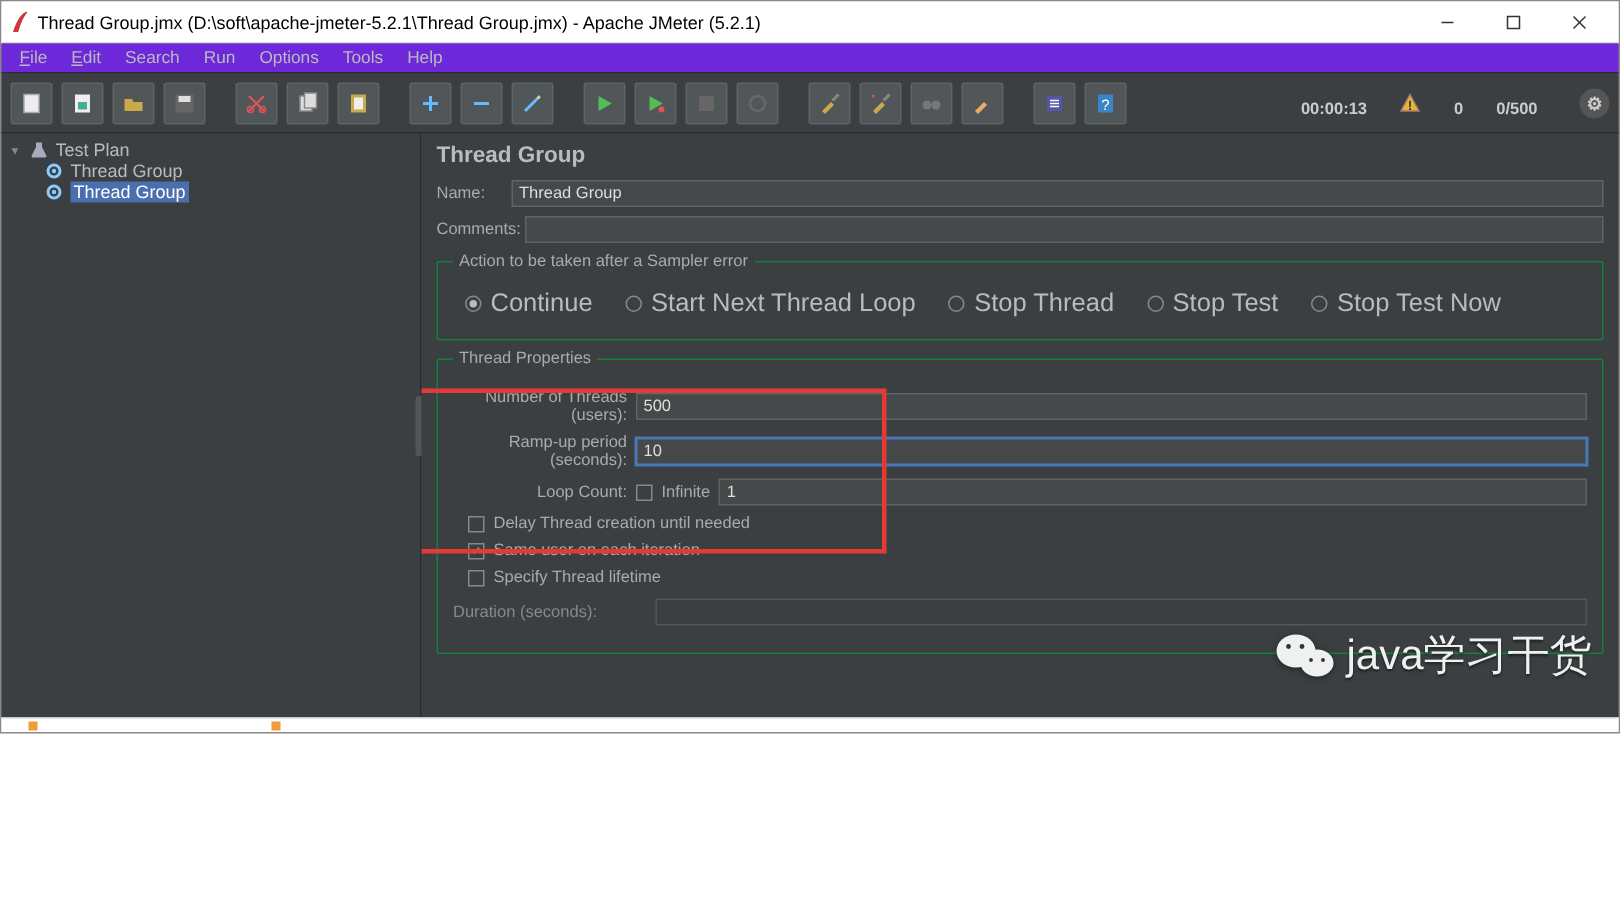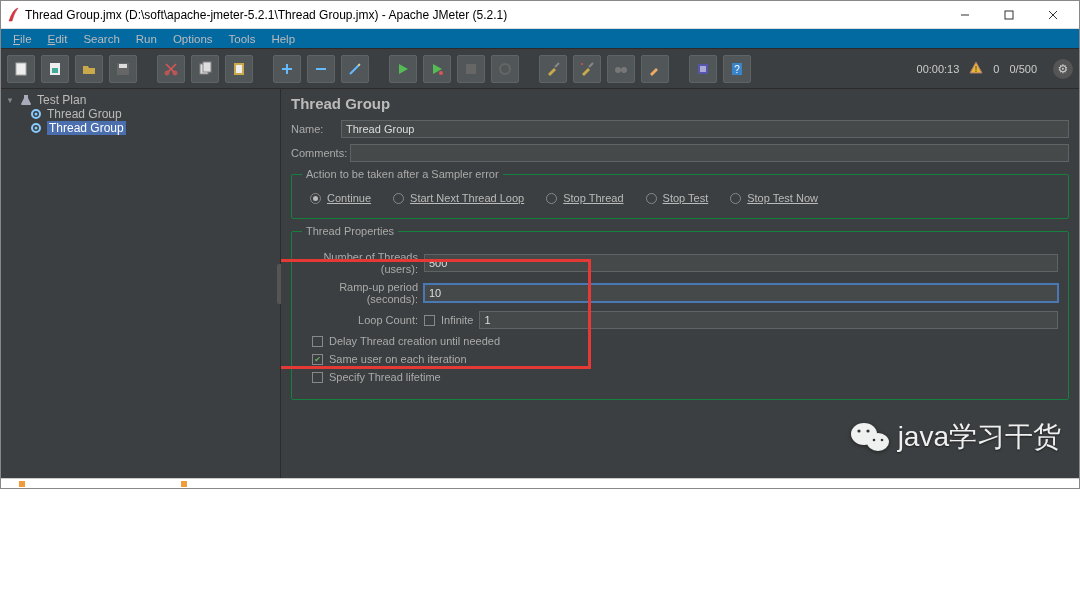--- a/index.html
+++ b/index.html
@@ -9,30 +9,30 @@
   
   .titlebar { height: 28px; background: #fff; display: flex; align-items: center; padding: 0 4px 0 6px; border-bottom: 1px solid #ddd; }
   .titlebar .feather { width:12px; height:16px; margin-right:6px; }
   .titlebar-text { font-size: 12px; color: #000; flex: 1; white-space: nowrap; overflow:hidden; }
   .win-controls { display: flex; }
   .win-btn { width: 44px; height: 26px; display:flex; align-items:center; justify-content:center; color:#333; font-size:10px; }
 
   
   .app { flex:1; display:flex; flex-direction:column; background:#3c3f41; color:#bbb; min-height:0; }
 
-  .menubar { height: 20px; background:#0369a1; border-bottom:1px solid #2b2b2b; display:flex; align-items:center; padding:4px 4px; font-size:11.5px; color:#bbb; gap:0; }
+  .menubar { height: 20px; background:#6d28d9; border-bottom:1px solid #2b2b2b; display:flex; align-items:center; padding:4px 4px; font-size:11.5px; color:#bbb; gap:0; }
   .menubar .mitem { padding: 2px 8px; cursor:default; }
   .menubar .mitem u { text-decoration: underline; }
 
   .toolbar { height: 40px; background:#3c3f41; border-bottom:1px solid #2b2b2b; display:flex; align-items:center; padding:4px 6px; gap:6px; }
   .tbtn { width:28px; height:28px; background:#515658; border:1px solid #5e6366; border-radius:2px; display:flex; align-items:center; justify-content:center; }
   .tbtn svg { width:16px; height:16px; }
   .tgap { width:8px; }
   .toolbar .spacer { flex:1; }
-  .toolbar .status { font-size:11px; color:#ccc; display:flex; align-items:center; gap:10px; }
+  .toolbar .status { font-size:11px; color:#ccc; display:flex; align-items:flex-end; gap:22px;font-weight:bold; }
   .warn-tri { display:inline-block; }
   .gear { width:20px; height:20px; border-radius:50%; background:#555; display:inline-flex; align-items:center; justify-content:center; color:#ccc; font-size:12px; margin-left:6px;}
 
   
   .body { flex:1; display:flex; min-height:0; }
   .tree { width:280px; background:#3c3f41; border-right:1px solid #2b2b2b; padding:4px 0; font-size:12px; color:#bbb; position:relative; }
   .tree-row { display:flex; align-items:center; height:14px; padding:0 4px; gap:4px; white-space:nowrap; }
   .tree-row .caret { width:10px; text-align:center; color:#888; font-size:9px; }
   .tree-row .icon { width:14px; height:14px; display:inline-flex; align-items:center; justify-content:center; }
   .tree-row.selected .label { background:#4b6eaf; color:#fff; padding:0 2px; }
@@ -43,21 +43,21 @@
   .panel { flex:1; background:#3c3f41; padding:6px 10px 10px 10px; overflow:hidden; position:relative; }
   .panel h1 { font-size:15px; font-weight:bold; color:#bbb; margin-bottom:8px; }
   .form-row { display:flex; align-items:center; margin-bottom:6px; }
   .form-row .lbl { width:50px; font-size:11px; color:#aaa; text-align:left; }
   .form-row.comments .lbl { width:59px; }
   .txt { flex:1; height:18px; background:#45494a; border:1px solid #5e6366; color:#ddd; font-size:11px; padding:1px 4px; }
   .txt.wide { }
 
   fieldset { border:1px solid #15803d; border-radius:2px; padding:8px 10px 10px 10px; margin-bottom:6px; }
   fieldset legend { font-size:11px; color:#aaa; padding:0 4px; }
-  .radios { display:flex; align-items:center; gap:22px; padding:4px 8px; font-size:11px; color:#bbb;text-decoration:underline; }
+  .radios { display:flex; align-items:center; gap:22px; padding:4px 8px; font-size:17px; color:#bbb; }
   .radio, .check { display:flex; align-items:center; gap:6px; }
   .rcircle { width:11px; height:11px; border-radius:50%; border:1px solid #888; display:inline-flex; align-items:center; justify-content:center; background:#3c3f41;}
   .rcircle.sel::after { content:""; width:5px; height:5px; border-radius:50%; background:#bbb; }
   .cbox { width:11px; height:11px; border:1px solid #888; background:#3c3f41; display:inline-flex; align-items:center; justify-content:center; font-size:8px; color:#6fae5e;}
   .cbox.checked::after { content:"✔"; }
 
   .tp-row { display:flex; align-items:center; margin:6px 0; font-size:11px; color:#aaa; }
   .tp-row .tplbl { width:122px; text-align:right; padding-right:6px; }
   .tp-row .tpinput { flex:1; height:18px; background:#45494a; border:1px solid #5e6366; color:#ddd; font-size:11px; padding:1px 4px; }
   .tp-row .tpinput.focused { border:1px solid #4a78b5; box-shadow: 0 0 0 1px #4a78b5; }
@@ -363,20 +363,24 @@
                 <span>Same user on each iteration</span>
               </label>
             </div>
           <div class="ckline">
               <label class="check">
                 <span class="cbox"></span>
                 <span>Specify Thread lifetime</span>
               </label>
             </div>
 
+          <div class="dur-row">
+            <div class="dlbl">Duration (seconds):</div>
+            <div class="dinp"></div>
+          </div>
         </fieldset>
 
         <div class="red-box" style="left:-6px; top:170px; width:316px; height:110px;"></div>
 
         <div class="rscroll"></div>
       </div>
     </div>
   </div>
 
   <div class="bottom-strip">

